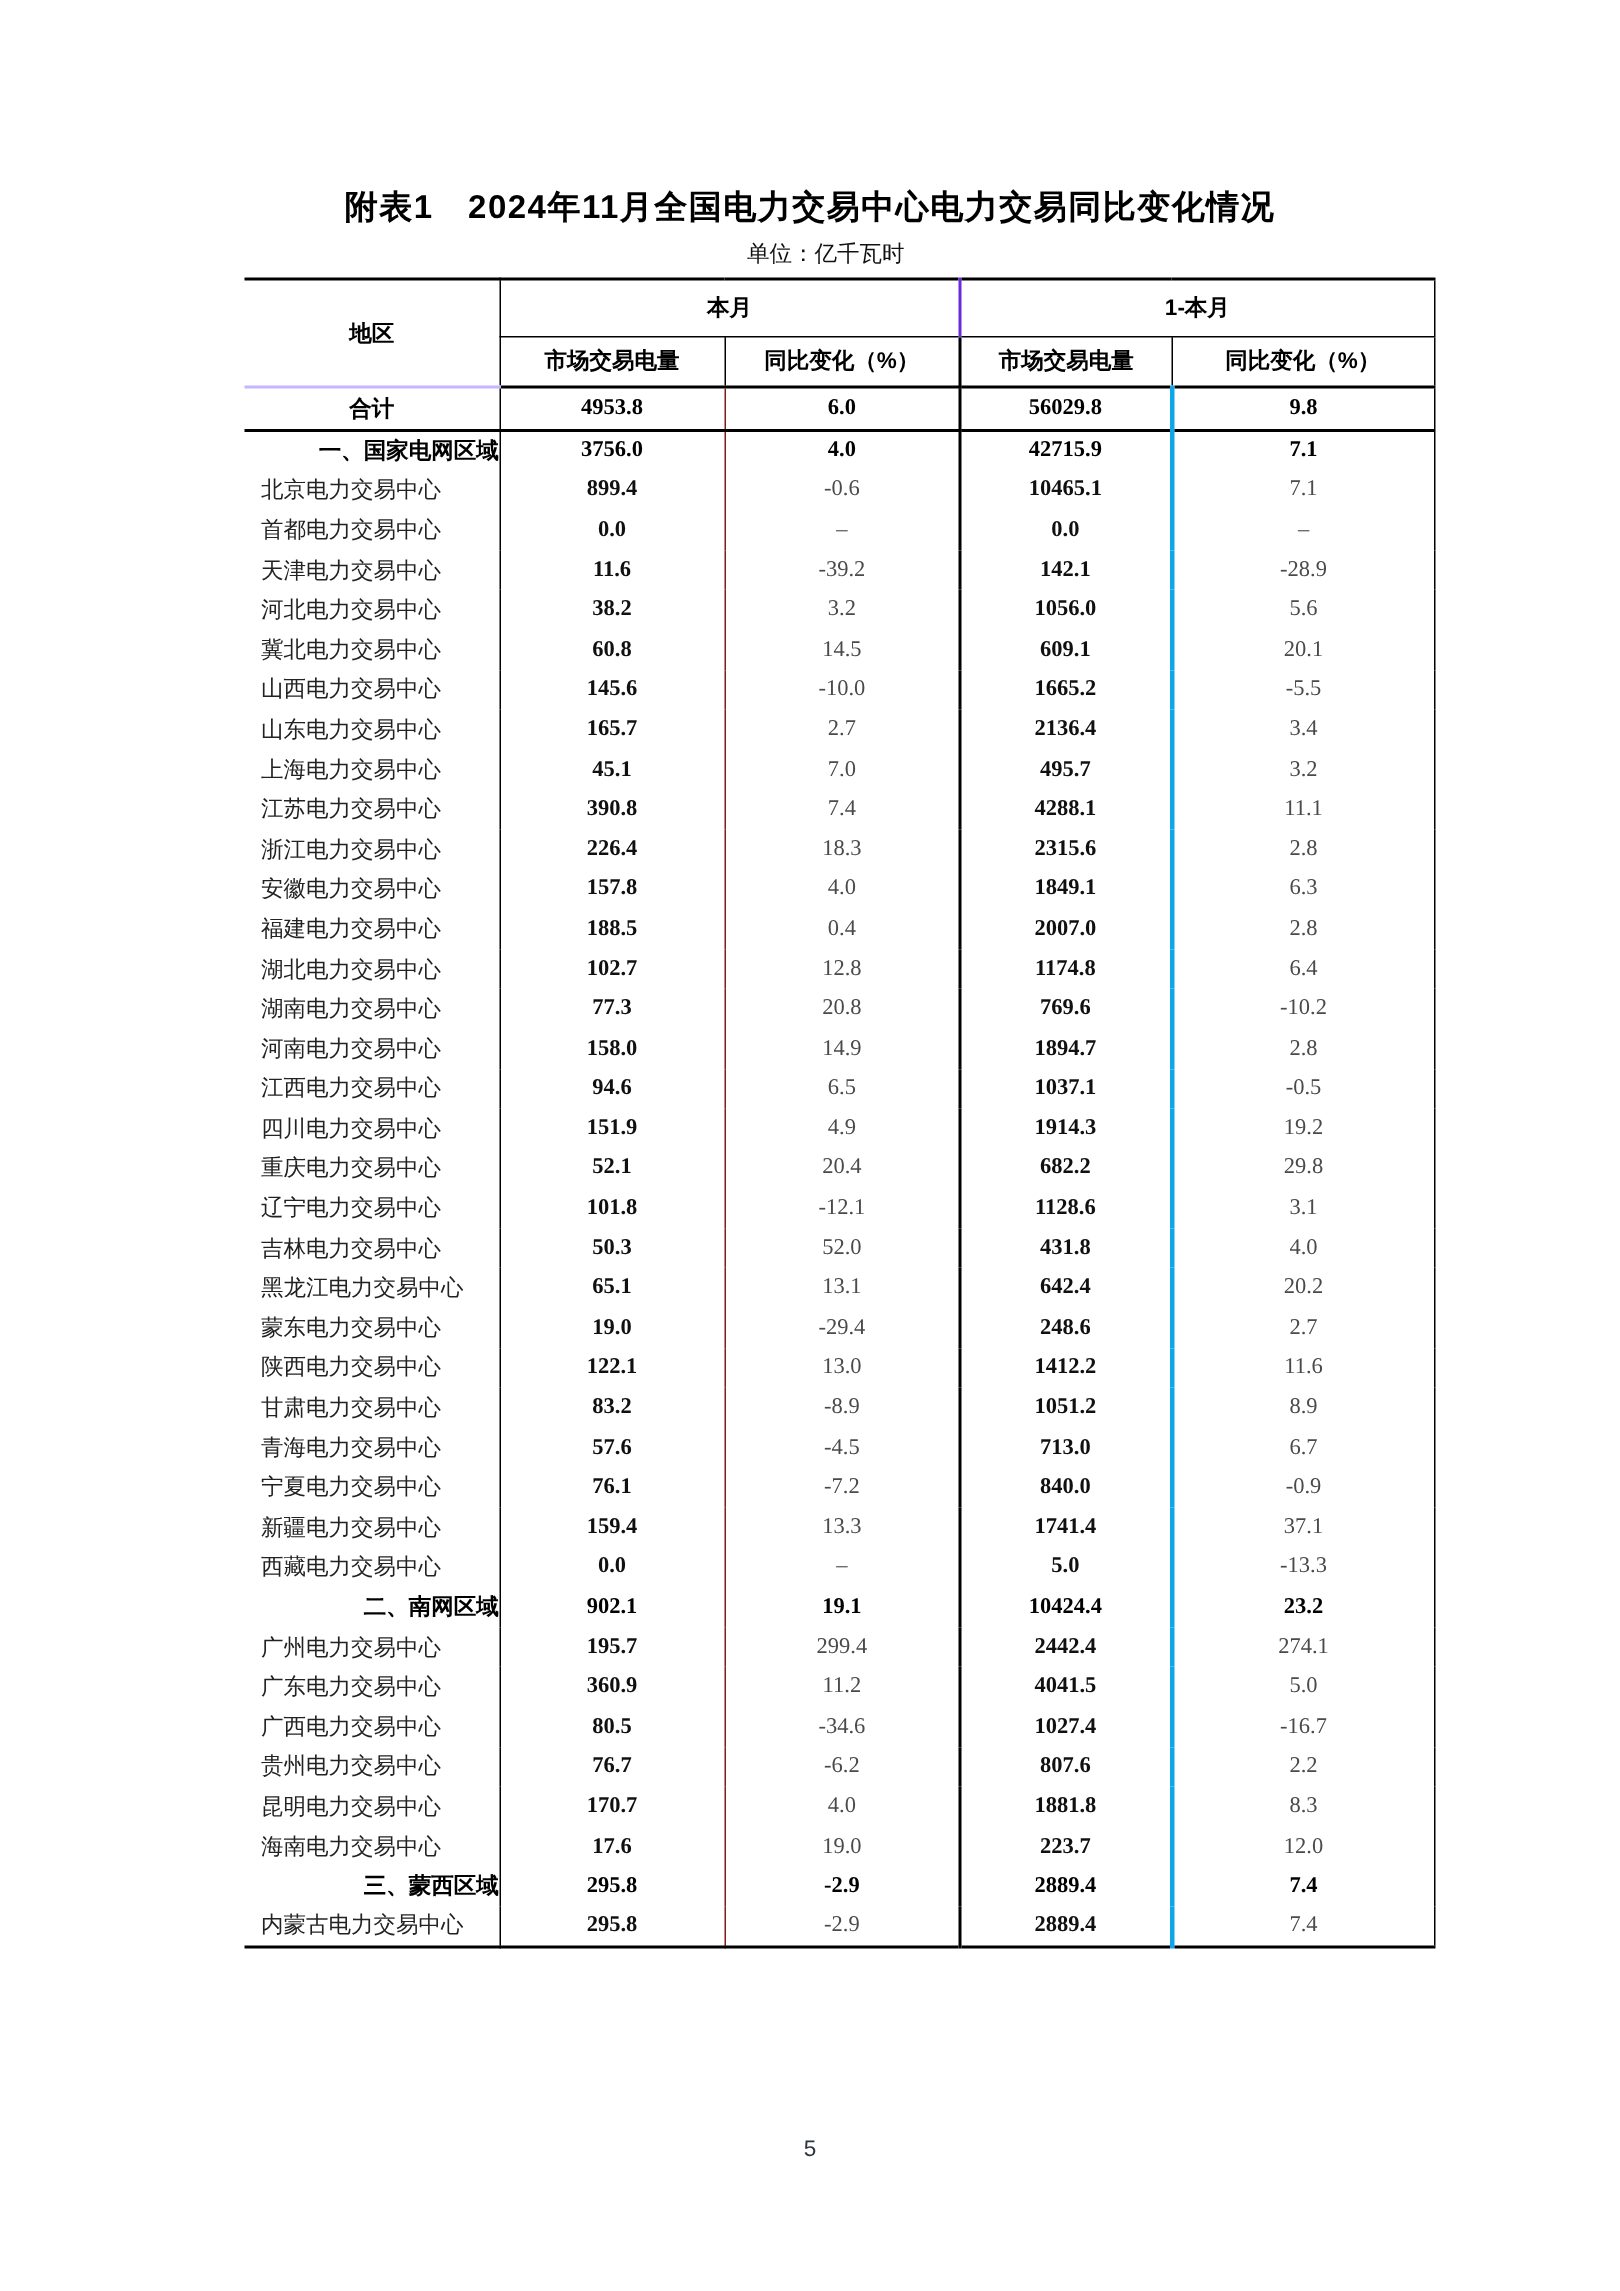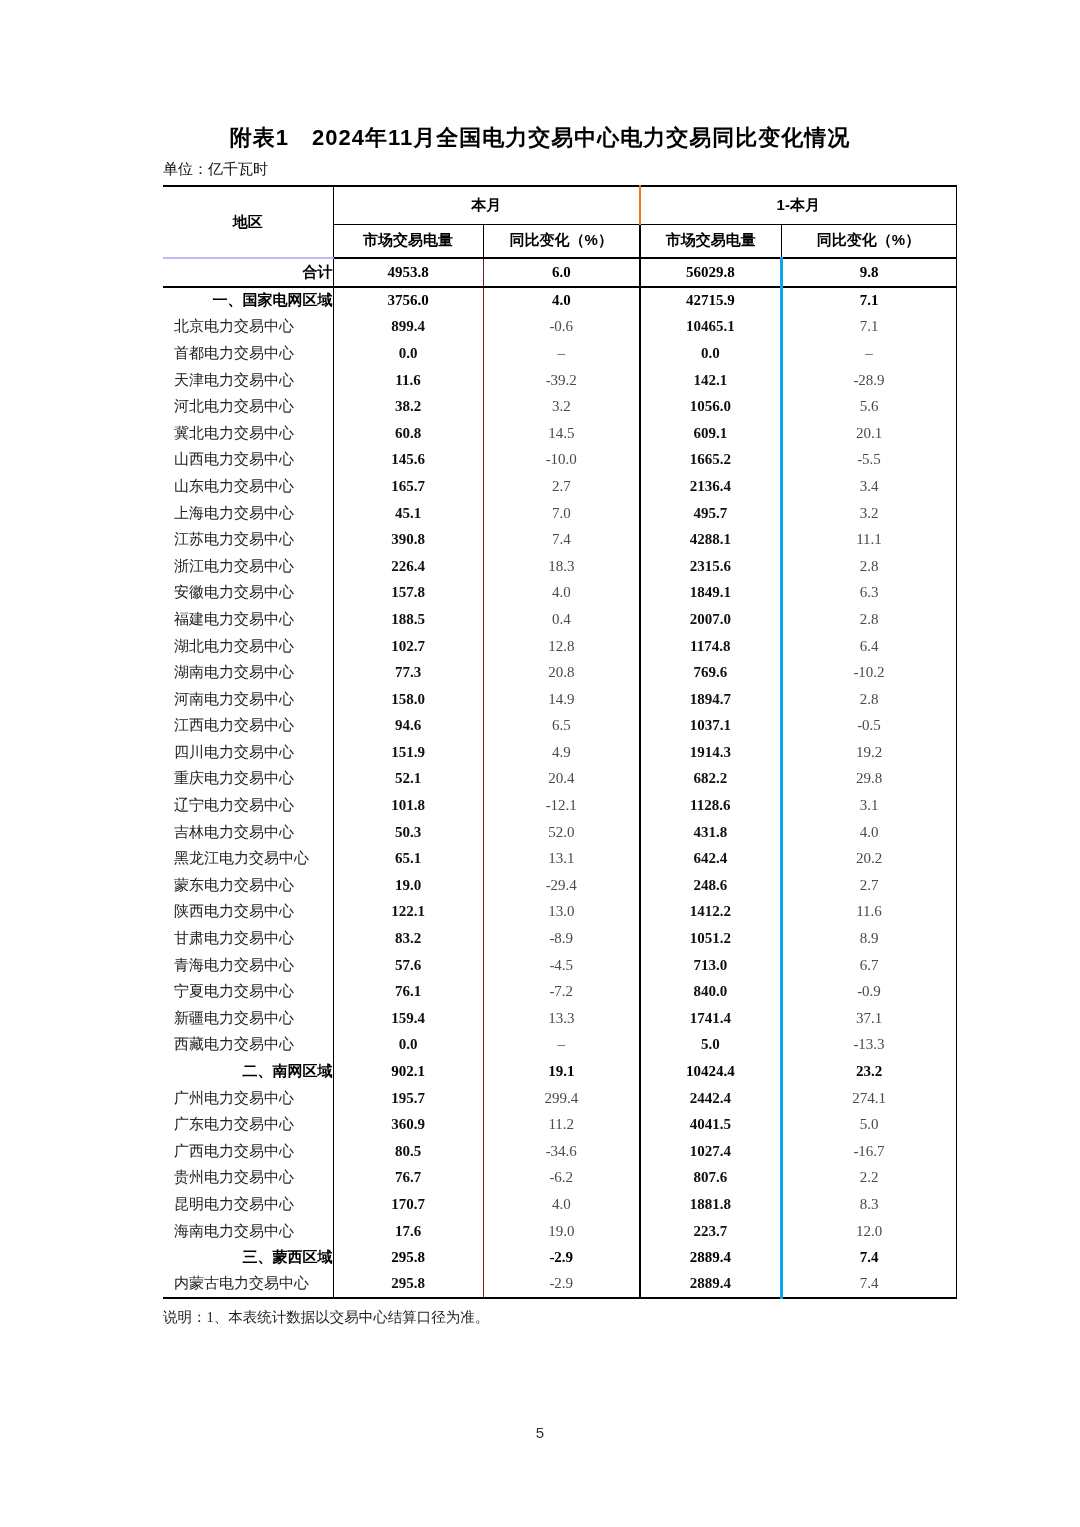--- a/index.html
+++ b/index.html
@@ -12,60 +12,60 @@
     overflow:hidden;
   }
   .title {
     position:absolute; top:123px; left:0; width:1080px;
     text-align:center;
     font-family:"Liberation Sans","DejaVu Sans",sans-serif;
     font-weight:bold; font-size:22px; letter-spacing:1px; color:#000;
   }
   .unit {
     position:absolute; top:160px; left:163px; width:775px;
-    text-align:left; font-size:15px; color:#111;
+    text-align:center; font-size:15px; color:#111;
   }
   table.tbl {
     position:absolute; top:185px; left:163px;
     width:793px;
     border-collapse:collapse; table-layout:fixed;
     border-top:2.5px solid #000;
     border-bottom:2.5px solid #000;
     border-right:1px solid #000;
   }
   col.w0{width:170px} col.w1{width:150px} col.w2{width:157px} col.w3{width:141px} col.w4{width:175px}
   .tbl th, .tbl td { padding:0; vertical-align:middle; text-align:center; font-size:15px; }
   .tbl th {
     font-family:"Liberation Sans","DejaVu Sans",sans-serif;
     font-weight:bold; color:#000;
   }
   tr.h1 { height:38px; }
   tr.h2 { height:34px; }
   th.region-th { border-right:1px solid #000; border-bottom:2px solid #c4b5fd; }
-  th.grp-m { border-right:2px solid #f97316; border-bottom:1px solid #000;margin-left:13px; }
+  th.grp-m { border-right:2px solid #6d28d9; border-bottom:1px solid #000;margin-left:13px; }
   th.grp-c { border-bottom:1px solid #000; }
   th.s0 { border-right:1px solid #000; border-bottom:2px solid #000; }
   th.s1 { border-right:2px solid #000; border-bottom:2px solid #000; }
   th.s2 { border-right:1px solid #000; border-bottom:2px solid #000; }
   th.s3 { border-bottom:2px solid #000; }
   tbody tr { height:26.6px; }
   tbody tr.total { height:29px; }
   td.c0 { border-right:1px solid #000; }
   td.c1 { border-right:1px solid #7f1d1d; }
   td.c2 { border-right:2px solid #000; }
   td.c3 { border-right:3px solid #0ea5e9;text-align:center; }
   td.name { text-align:left; padding-left:11px; color:#222; }
   td.vol { font-weight:bold; color:#101010; }
   td.pct { color:#4a4a4a; }
   tr.total td { border-bottom:2px solid #000; font-weight:bold; color:#000; }
   tr.total td.name, tr.group td.name {
     font-family:"Liberation Sans","DejaVu Sans",sans-serif;
     font-weight:bold; color:#000;text-align:right;
   }
-  tr.total td.name { padding-left:0;margin-top:22px; }
+  tr.total td.name { text-align:center; padding-left:0;margin-top:22px; }
   tr.group td { font-weight:bold; color:#000; }
   tr.group td.name { padding-left:27px; }
   tr.group td.pct, tr.total td.pct { color:#000; }
   .note-1 {
     position:absolute; left:163px; top:1308px; width:720px;
     font-size:14.5px; color:#1e1e1e;
   }
   .note-2 {
     position:absolute; left:207px; top:1336px; width:720px;
     font-size:14.5px; color:#1e1e1e;
@@ -376,17 +376,16 @@
         <tr class="item">
           <td class="name c0">内蒙古电力交易中心</td>
           <td class="vol c1">295.8</td>
           <td class="pct c2">-2.9</td>
           <td class="vol c3">2889.4</td>
           <td class="pct c4">7.4</td>
         </tr>
       </tbody>
   </table>
 
-  <div class="note-1">说明：1、本表统计数据以交易中心结算口径为准。</div>
 
   <div class="page-num">5</div>
 
 </div>
 
 </body></html>

